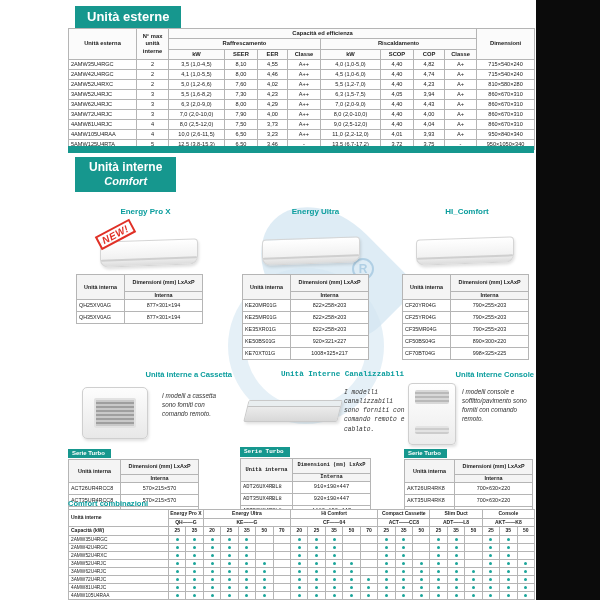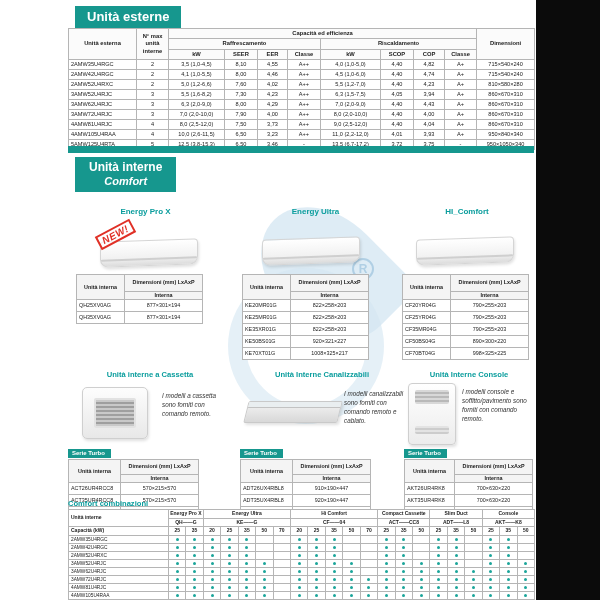--- a/index.html
+++ b/index.html
@@ -23,21 +23,21 @@
   .outdoor td.l{text-align:left;padding-left:2px;}
   .outdoor th.wrap{white-space:normal;line-height:1.25;}
   
   .prod-title{font-size:8px;font-weight:bold;color:#0a9d9d;text-align:center;}
   .unit-table th{font-size:5.4px;font-weight:bold;background:#f4f4f4;white-space:normal;line-height:1.3;}
   .unit-table td{font-size:5.4px;line-height:1.6;height:11px;background:#fff;}
   .unit-table td.l{text-align:left;padding-left:2px;}
   
   .serie{background:#16978e;color:#fff;font-size:6px;font-weight:bold;padding:1px 6px 2px 4px;display:inline-block;}
   .desc{font-size:6.3px;font-style:italic;color:#333;line-height:1.45;}
-  .sec-title{font-size:7.6px;font-weight:bold;color:#0a9d9d;text-align:center;}
+  .sec-title{font-size:7.6px;font-weight:bold;color:#0a9d9d;text-align:right;}
   
   .combo-title{left:68px;top:499px;font-size:7.6px;font-weight:bold;color:#0a9d9d;}
   .combo{left:68px;top:509px;width:466px;}
   .combo th{font-size:5px;font-weight:bold;line-height:1.5;background:#fff;}
   .combo td{font-size:5px;height:7px;line-height:7px;background:#fff;}
   .combo .lbl{text-align:left;padding-left:2px;font-weight:bold;}
   .combo td.model{text-align:left;padding-left:2px;font-weight:normal;font-size:4.8px;}
   .dot{display:inline-block;width:3px;height:3px;border-radius:50%;background:#1ba59a;vertical-align:middle;}
   
   .wall-unit{width:96px;height:24px;background:linear-gradient(#ffffff,#f1f1f1 70%,#dcdcdc);border:1px solid #d5d5d5;border-radius:4px 4px 8px 8px;box-shadow:1px 2px 3px rgba(0,0,0,0.12);transform:skewY(-2deg);}
@@ -393,21 +393,21 @@
           <td>570×215×570</td>
         </tr>
         <tr>
           <td class="l">PE-GEA-LD</td>
           <td>620×40×620</td>
         </tr>
       </tbody>
   </table>
 </div>
 
-<div class="abs" style="left:240px;top:370px;width:164px;">
+<div class="abs" style="left:240px;top:370px;width:164px;font-family:Liberation Mono, monospace;">
   <div class="sec-title">Unità Interne Canalizzabili</div>
   <div style="position:relative;height:62px;">
     <div class="duct abs" style="left:6px;top:22px;"></div>
     <div class="desc abs" style="left:104px;top:10px;width:64px;">I modelli canalizzabili sono forniti con comando remoto e cablato.</div>
   </div>
   <div><span class="serie">Serie Turbo</span></div>
   <table class="unit-table" style="width:130px;">
     <colgroup>
         <col style="width:52px">
         <col style="width:78px">

